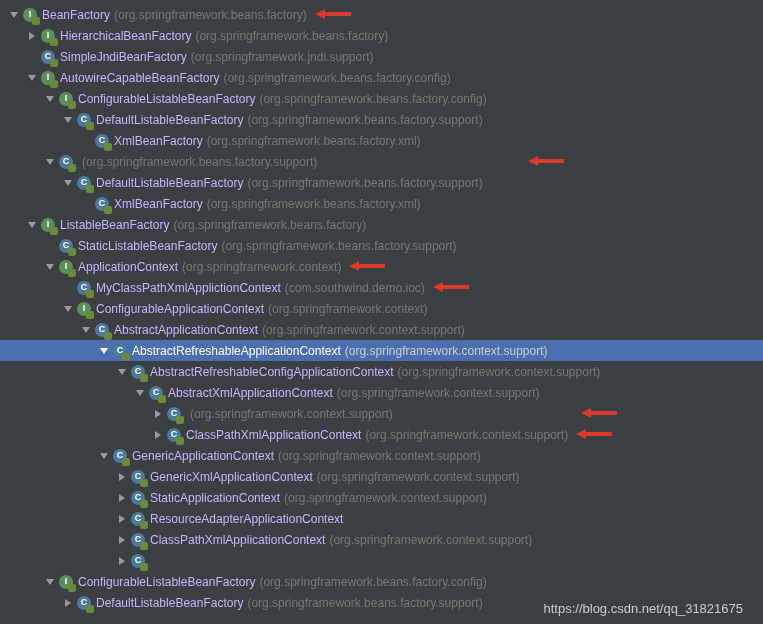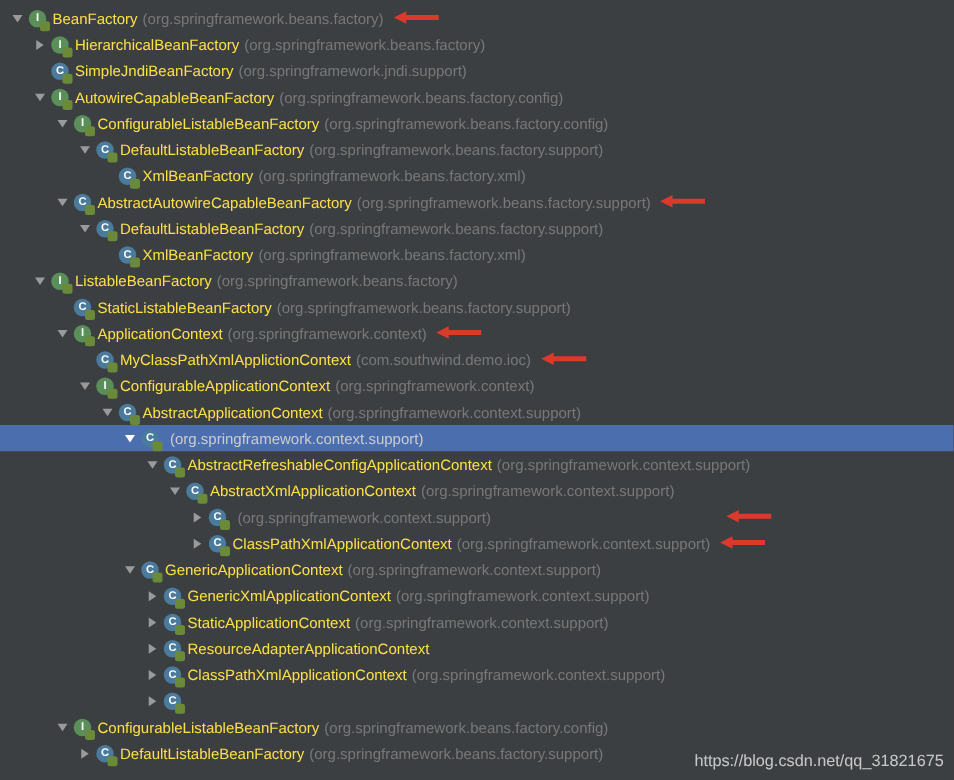--- a/index.html
+++ b/index.html
@@ -52,32 +52,32 @@
   .sub-badge {
     position: absolute;
     right: -2px; bottom: -2px;
     width: 8px; height: 8px;
     background: #6a8a3a;
     border-radius: 2px;
     font-size: 6px;
     display: flex; align-items: center; justify-content: center;
     color: #fff;
   }
-  .name { color: #fde047; }
+  .name { color: #c4b5fd; }
   .selected .name { color: #ffffff; }
   .pkg { color: #787878; margin-left: 4px; }
   .selected .pkg { color: #cccccc; }
   .red-arrow {
     position: absolute;
     width: 40px; height: 14px;
     pointer-events: none;
   }
   .watermark {
     position: absolute;
-    bottom: 8px; right: 8px;
+    bottom: 8px; right: 20px;
     color: #e0e0e0;
     font-size: 13px;
     opacity: 0.85;
   }
 </style>
 </head>
 <body>
 
 <div class="tree" id="tree">
     <div class="row">
@@ -193,21 +193,20 @@
         <svg width="10" height="10">
           <polygon points="1,2 9,2 5,8" fill="#9a9a9a"></polygon>
         </svg>
       </span>
       <span class="icon">
         <div class="icon-circle icon-abstract">
           <span class="icon-letter">C</span>
         </div>
         <div class="sub-badge"></div>
       </span>
-      <span class="name">AbstractAutowireCapableBeanFactory</span>
       <span class="pkg">(org.springframework.beans.factory.support)</span>
       <span class="red-arrow" style="left: 526px; top: 3px;"><svg width="40" height="14">
           <polygon points="2,7 12,2 12,5 38,5 38,9 12,9 12,12" fill="#d93a2b"></polygon>
         </svg></span>
     </div>
     <div class="row">
       <span class="indent" style="width: 62px;"></span>
       <span class="arrow">
         <svg width="10" height="10">
           <polygon points="1,2 9,2 5,8" fill="#9a9a9a"></polygon>
@@ -334,20 +333,21 @@
         <svg width="10" height="10">
           <polygon points="1,2 9,2 5,8" fill="#ffffff"></polygon>
         </svg>
       </span>
       <span class="icon">
         <div class="icon-circle icon-abstract">
           <span class="icon-letter">C</span>
         </div>
         <div class="sub-badge"></div>
       </span>
+      <span class="name">AbstractRefreshableApplicationContext</span>
       <span class="pkg">(org.springframework.context.support)</span>
     </div>
     <div class="row">
       <span class="indent" style="width: 116px;"></span>
       <span class="arrow">
         <svg width="10" height="10">
           <polygon points="1,2 9,2 5,8" fill="#9a9a9a"></polygon>
         </svg>
       </span>
       <span class="icon">

